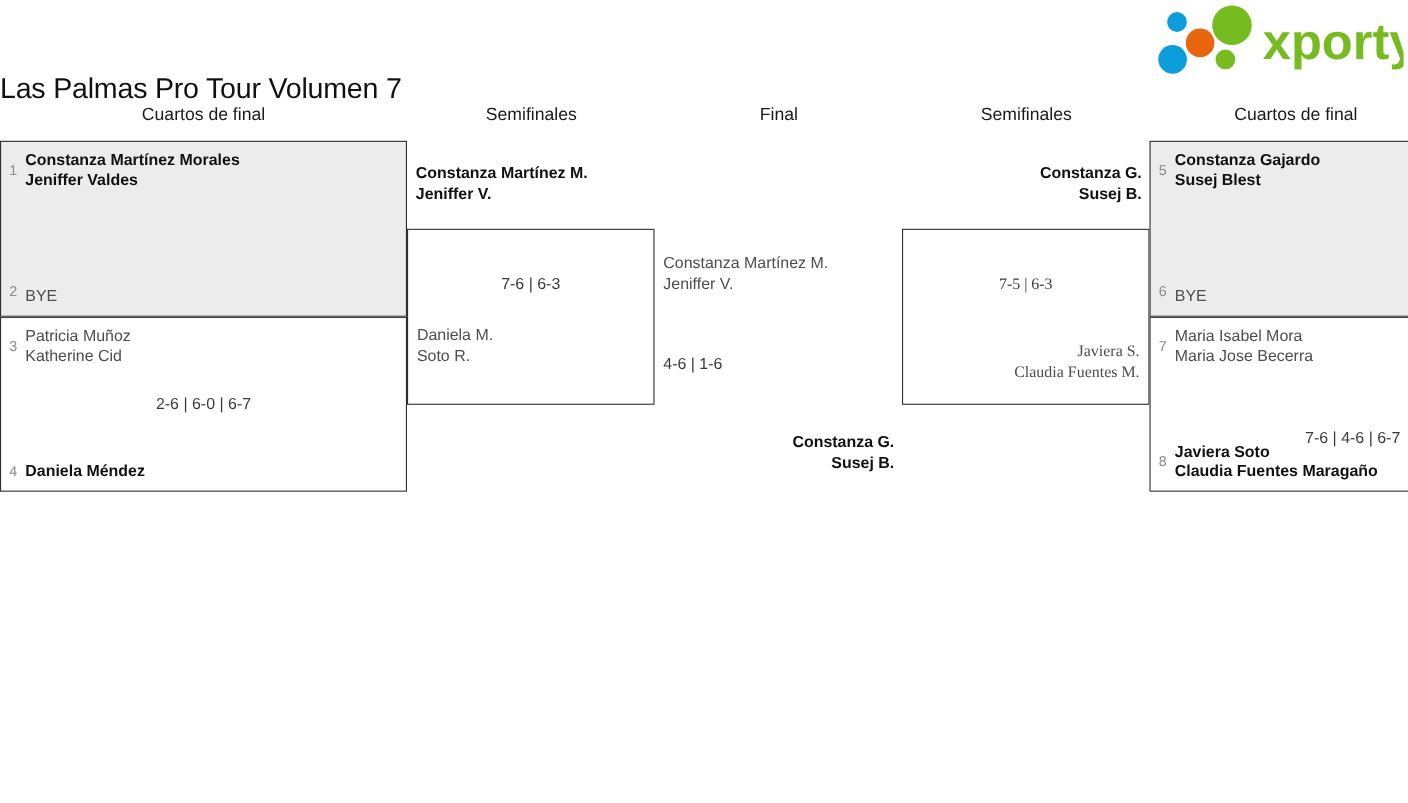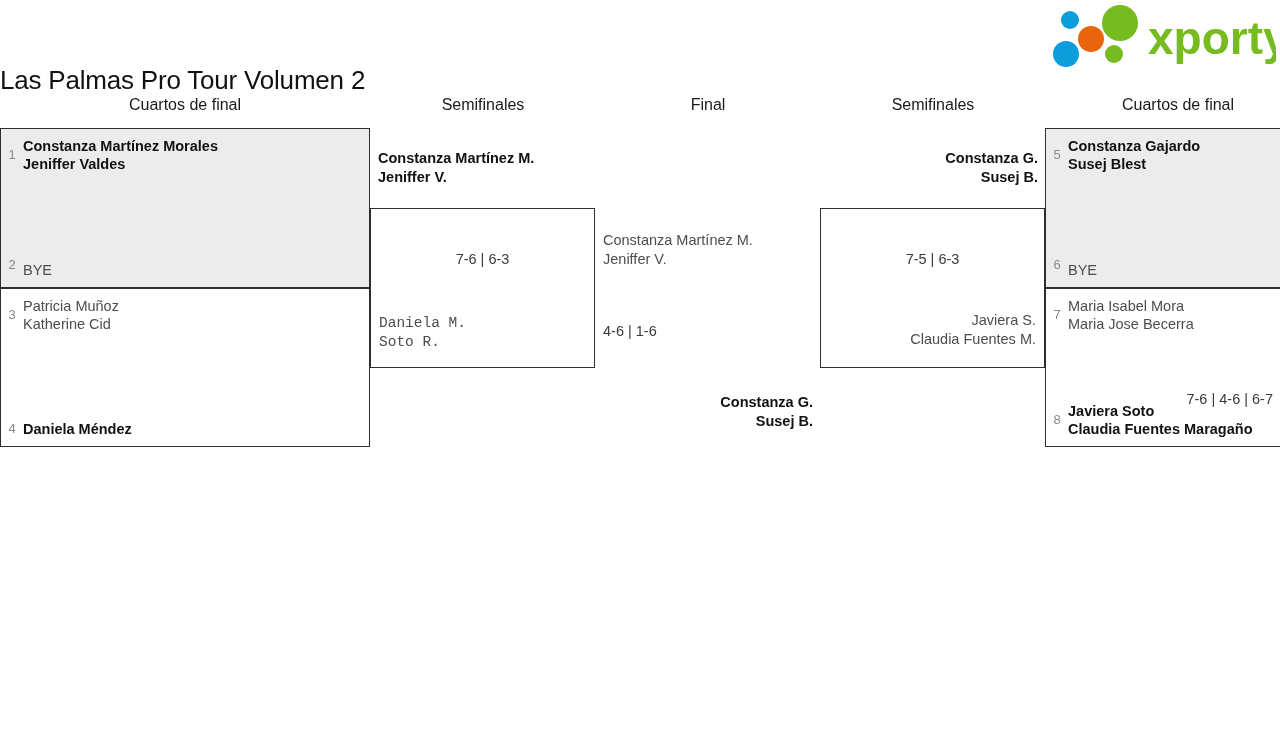--- a/index.html
+++ b/index.html
@@ -87,21 +87,21 @@
     position: absolute; font-size: 14.5px; color: #3a3a3a; white-space: nowrap;
   }
 </style>
 </head>
 <body>
 
 <div class="page">
 
   <div class="header">
     <div class="title-block">
-      <span class="title-line">Las Palmas Pro Tour Volumen 2</span>
+      <span class="title-line">Las Palmas Pro Tour Volumen 7</span>
       <span class="title-line">Fase final. Damas D</span>
     </div>
 
     <div class="logo">
       <svg width="228" height="64" viewBox="0 0 228 64" xmlns="http://www.w3.org/2000/svg">
         <circle cx="22" cy="16" r="9" fill="#0d9ddb"></circle>
         <circle cx="18" cy="50" r="13" fill="#0d9ddb"></circle>
         <circle cx="43" cy="35" r="13" fill="#e8650d"></circle>
         <circle cx="72" cy="19" r="18" fill="#76bc21"></circle>
         <circle cx="66" cy="50" r="9" fill="#76bc21"></circle>
@@ -135,57 +135,58 @@
     </div>
 
     <div class="match" style="left:0px; top:160px; width:370px; height:159px;">
       <div class="slot top loser">
         <div class="seed">3</div>
         <div class="names">
           <span>Patricia Muñoz</span>
           <span>Katherine Cid</span>
         </div>
       </div>
+      <div class="score">2-6 | 6-0 | 6-7</div>
       <div class="slot bottom winner">
         <div class="seed">4</div>
         <div class="names">
           <span>Daniela Méndez</span>
         </div>
       </div>
     </div>
 
     <div class="float-team win" style="left:378px; top:21px;">
       <span>Constanza Martínez M.</span>
       <span>Jeniffer V.</span>
     </div>
 
     <div class="match" style="left:370px; top:80px; width:225px; height:160px;">
       <div class="score" style="top:42px; transform:none;">7-6 | 6-3</div>
-      <div class="float-team lose" style="left:8px; top:105px;font-family:Liberation Mono, monospace;">
+      <div class="float-team lose" style="left:8px; top:87px;">
         <span>Daniela M.</span>
         <span>Soto R.</span>
       </div>
     </div>
 
     <div class="float-team lose" style="left:603px; top:103px;">
       <span>Constanza Martínez M.</span>
       <span>Jeniffer V.</span>
     </div>
     <div class="float-score" style="left:603px; top:195px; width:210px; text-align:left;">4-6 | 1-6</div>
     <div class="float-team win ralign" style="left:613px; top:265px; width:200px;">
       <span>Constanza G.</span>
       <span>Susej B.</span>
     </div>
 
     <div class="float-team win ralign" style="left:820px; top:21px; width:218px;">
       <span>Constanza G.</span>
       <span>Susej B.</span>
     </div>
 
-    <div class="match" style="left:820px; top:80px; width:225px; height:160px;">
+    <div class="match" style="left:820px; top:80px; width:225px; height:160px;font-family:Liberation Serif, serif;">
       <div class="score" style="top:42px; transform:none;">7-5 | 6-3</div>
       <div class="float-team lose ralign" style="right:8px; top:102px;">
         <span>Javiera S.</span>
         <span>Claudia Fuentes M.</span>
       </div>
     </div>
 
     <div class="match bye" style="left:1045px; top:0px; width:370px; height:160px;">
       <div class="slot top winner">
         <div class="seed">5</div>

